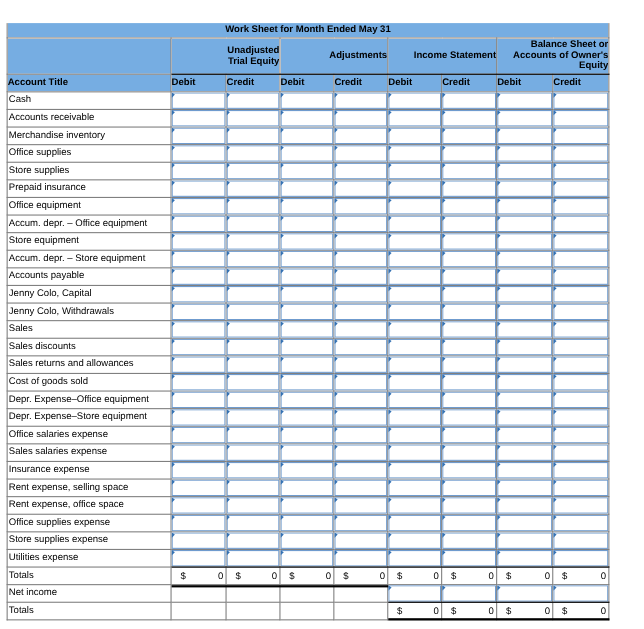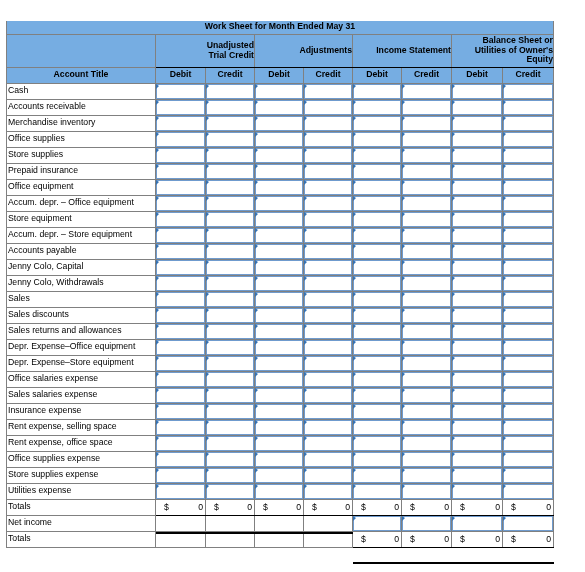--- a/index.html
+++ b/index.html
@@ -17,21 +17,21 @@
   .hblue{background:#76ADE2;}
 
   
   table.ws td.title-cell{height:13px;box-sizing:border-box;text-align:center;
       font-weight:bold;vertical-align:top;line-height:9px;padding-top:1px;}
 
   
   table.ws td.grp-cell{height:32px;text-align:right;font-weight:bold;line-height:9.7px;}
 
   
-  table.ws td.dc-cell{height:16px;box-sizing:border-box;text-align:center;
+  table.ws td.dc-cell{height:16px;box-sizing:border-box;
       font-weight:bold;padding-bottom:1px;line-height:11px;}
 
   
   table.ws td.rowlabel{height:15px;box-sizing:border-box;
       padding-left:1px;padding-bottom:1px;line-height:11px;}
 
   
   table.ws td.cell{height:15px;position:relative;}
 
   
@@ -72,31 +72,31 @@
         <col style="width:51px">
     </colgroup>
     <tbody>
     <tr>
       <td class="hblue title-cell" colspan="9">Work Sheet for Month Ended May 31</td>
     </tr>
     <tr>
       <td class="hblue grp-cell grp-blank"></td>
       <td class="hblue grp-cell" colspan="2">
         <div>Unadjusted</div>
-        <div>Trial Credit</div>
+        <div>Trial Equity</div>
       </td>
       <td class="hblue grp-cell" colspan="2">
         <div>Adjustments</div>
       </td>
       <td class="hblue grp-cell" colspan="2">
         <div>Income Statement</div>
       </td>
       <td class="hblue grp-cell" colspan="2">
         <div>Balance Sheet or</div>
-        <div>Utilities of Owner's</div>
+        <div>Accounts of Owner's</div>
         <div>Equity</div>
       </td>
     </tr>
     <tr>
       <td class="hblue dc-cell">Account Title</td>
       <td class="hblue dc-cell">Debit</td>
       <td class="hblue dc-cell">Credit</td>
       <td class="hblue dc-cell">Debit</td>
       <td class="hblue dc-cell">Credit</td>
       <td class="hblue dc-cell">Debit</td>
@@ -530,20 +530,47 @@
             <div class="inp"></div>
           </td>
       <td class="cell">
             <div class="inp"></div>
           </td>
       <td class="cell">
             <div class="inp"></div>
           </td>
     </tr>
     <tr>
+      <td class="rowlabel">Cost of goods sold</td>
+      <td class="cell">
+            <div class="inp"></div>
+          </td>
+      <td class="cell">
+            <div class="inp"></div>
+          </td>
+      <td class="cell">
+            <div class="inp"></div>
+          </td>
+      <td class="cell">
+            <div class="inp"></div>
+          </td>
+      <td class="cell">
+            <div class="inp"></div>
+          </td>
+      <td class="cell">
+            <div class="inp"></div>
+          </td>
+      <td class="cell">
+            <div class="inp"></div>
+          </td>
+      <td class="cell">
+            <div class="inp"></div>
+          </td>
+    </tr>
+    <tr>
       <td class="rowlabel">Depr. Expense–Office equipment</td>
       <td class="cell">
             <div class="inp"></div>
           </td>
       <td class="cell">
             <div class="inp"></div>
           </td>
       <td class="cell">
             <div class="inp"></div>
           </td>

